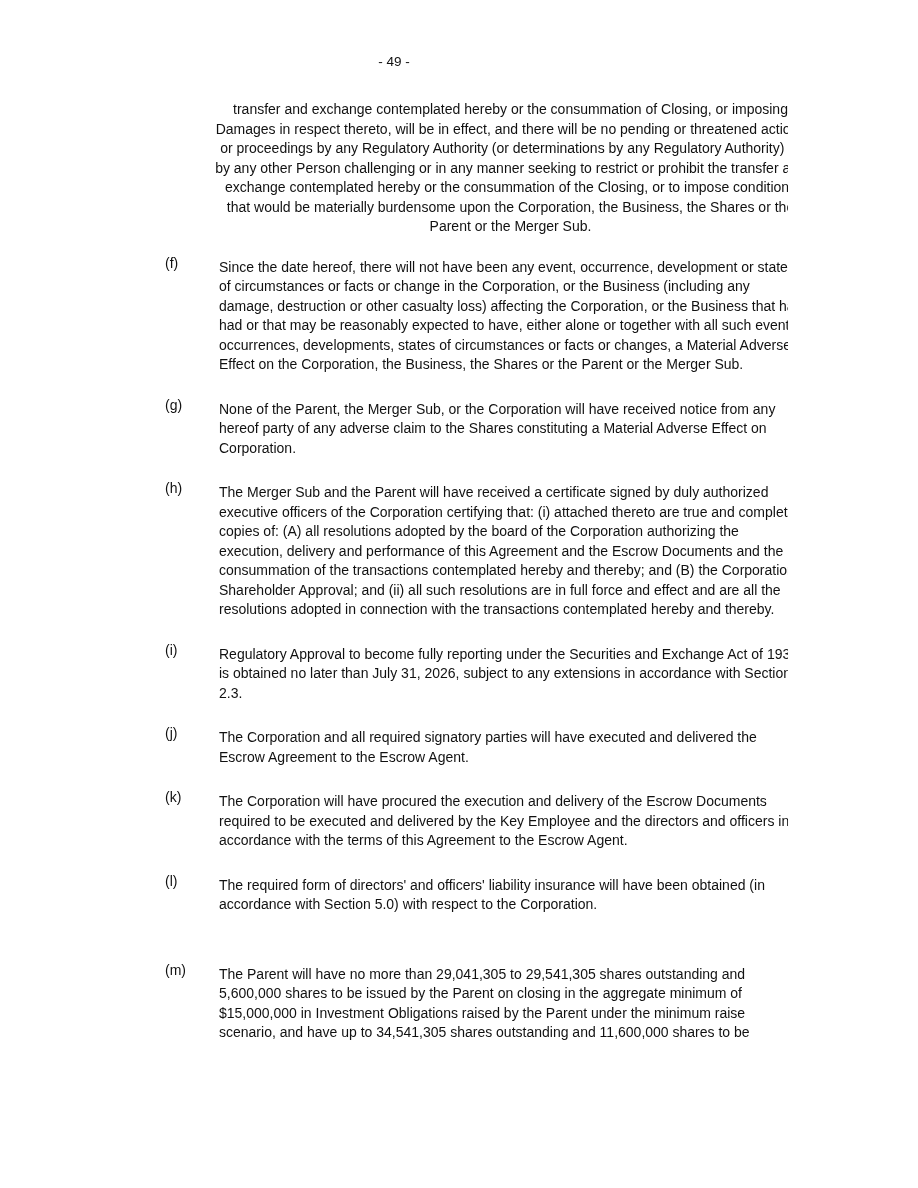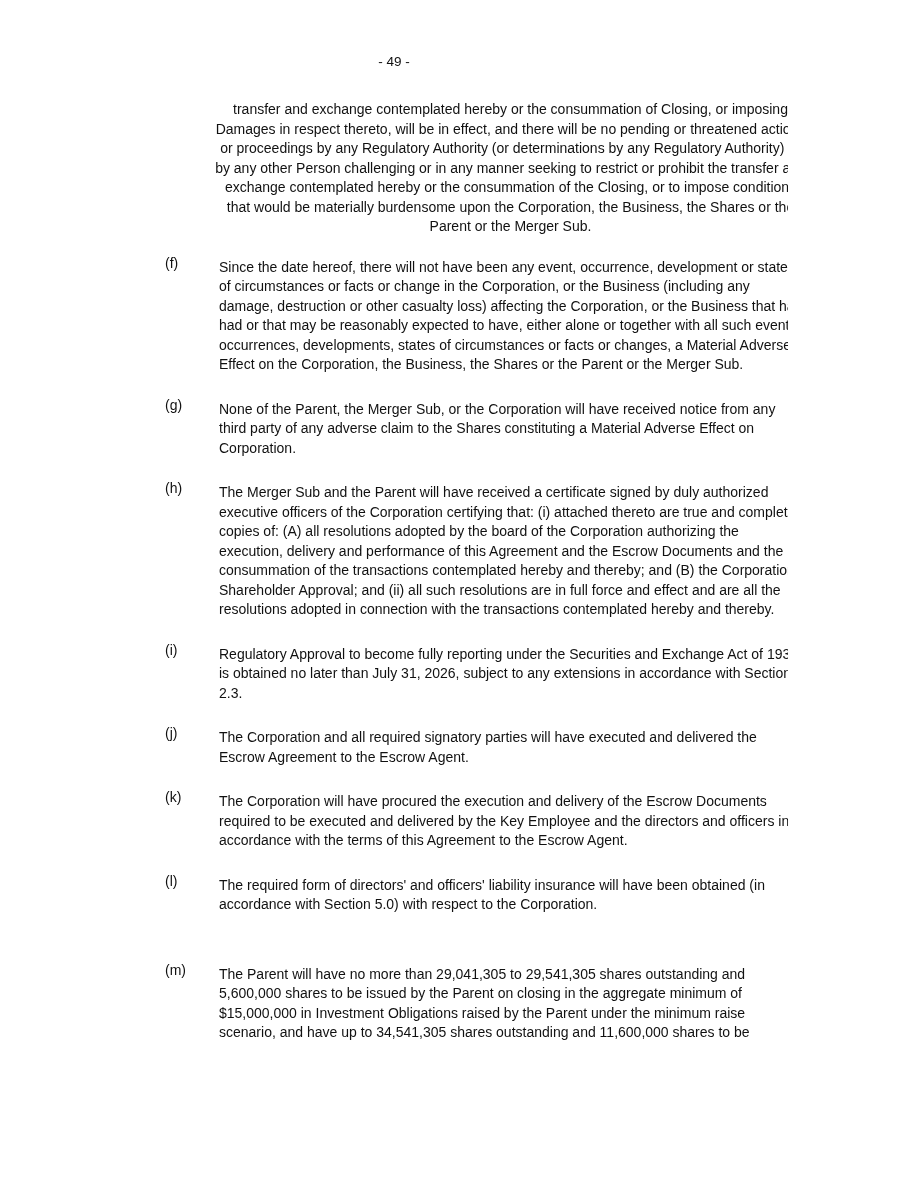--- a/index.html
+++ b/index.html
@@ -66,21 +66,21 @@
 
     <p class="continuation">transfer and exchange contemplated hereby or the consummation of Closing, or imposing Damages in respect thereto, will be in effect, and there will be no pending or threatened actions or proceedings by any Regulatory Authority (or determinations by any Regulatory Authority) or by any other Person challenging or in any manner seeking to restrict or prohibit the transfer and exchange contemplated hereby or the consummation of the Closing, or to impose conditions that would be materially burdensome upon the Corporation, the Business, the Shares or the Parent or the Merger Sub.</p>
 
     <div class="clause">
       <span class="clause-label">(f)</span>
       <p class="clause-text">Since the date hereof, there will not have been any event, occurrence, development or state of circumstances or facts or change in the Corporation, or the Business (including any damage, destruction or other casualty loss) affecting the Corporation, or the Business that has had or that may be reasonably expected to have, either alone or together with all such events, occurrences, developments, states of circumstances or facts or changes, a Material Adverse Effect on the Corporation, the Business, the Shares or the Parent or the Merger Sub.</p>
     </div>
 
     <div class="clause">
       <span class="clause-label">(g)</span>
-      <p class="clause-text">None of the Parent, the Merger Sub, or the Corporation will have received notice from any third party of any adverse claim to the Shares constituting a Material Adverse Effect on Corporation.</p>
+      <p class="clause-text">None of the Parent, the Merger Sub, or the Corporation will have received notice from any hereof party of any adverse claim to the Shares constituting a Material Adverse Effect on Corporation.</p>
     </div>
 
     <div class="clause">
       <span class="clause-label">(h)</span>
       <p class="clause-text">The Merger Sub and the Parent will have received a certificate signed by duly authorized executive officers of the Corporation certifying that: (i) attached thereto are true and complete copies of: (A) all resolutions adopted by the board of the Corporation authorizing the execution, delivery and performance of this Agreement and the Escrow Documents and the consummation of the transactions contemplated hereby and thereby; and (B) the Corporation Shareholder Approval; and (ii) all such resolutions are in full force and effect and are all the resolutions adopted in connection with the transactions contemplated hereby and thereby.</p>
     </div>
 
     <div class="clause">
       <span class="clause-label">(i)</span>
       <p class="clause-text">Regulatory Approval to become fully reporting under the Securities and Exchange Act of 1934 is obtained no later than July 31, 2026, subject to any extensions in accordance with Section 2.3.</p>

